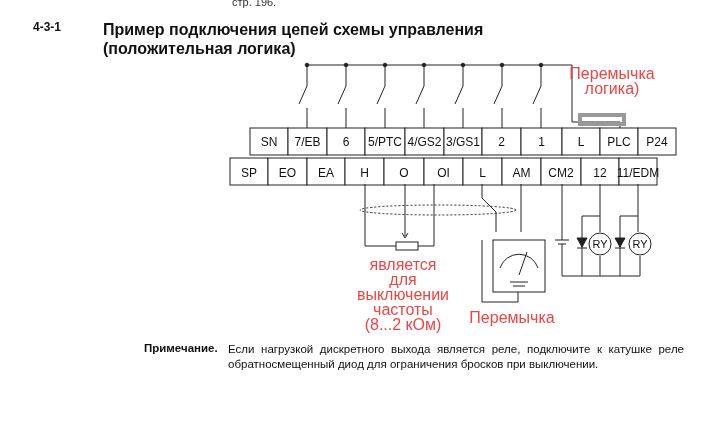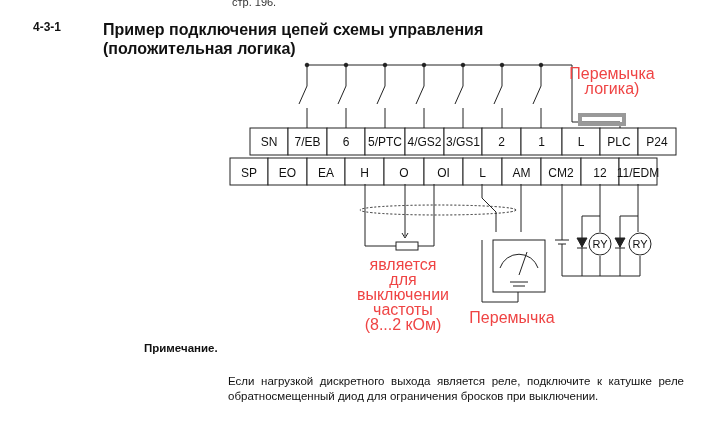--- a/index.html
+++ b/index.html
@@ -3,21 +3,21 @@
 <meta charset="utf-8">
 <style>
   html, body { margin:0; padding:0; background:#fff; }
   body { width:712px; height:422px; position:relative; overflow:hidden; font-family:"Liberation Sans", sans-serif; color:#111; }
   .abs { position:absolute; }
   .topnote { left:232px; top:-4px; font-size:11px; color:#333; }
   .secnum { left:33px; top:20px; font-size:12px; font-weight:bold; }
   .sectitle { left:103px; top:20px; font-size:16px; font-weight:bold; line-height:19px; }
   .lbl { font-size:16px; text-align:center; line-height:15px; color:#ef4444; }
   .note-label { left:114px; top:342px; font-size:11.5px; font-weight:bold;padding-left:30px; }
-  .note-text { left:228px; top:342px; width:456px; font-size:11.5px; line-height:15px; text-align:justify; text-align-last:left;margin-top:32px; }
+  .note-text { left:228px; top:342px; width:456px; font-size:11.5px; line-height:15px; text-align:justify; text-align-last:left; }
   svg text { font-family:"Liberation Sans", sans-serif; font-size:12px; fill:#111; }
 </style>
 </head>
 <body>
 
 <div class="abs topnote">стр. 196.</div>
 <div class="abs secnum">4-3-1</div>
 <div class="abs sectitle">
   <div>Пример подключения цепей схемы управления</div>
   <div>(положительная логика)</div>

